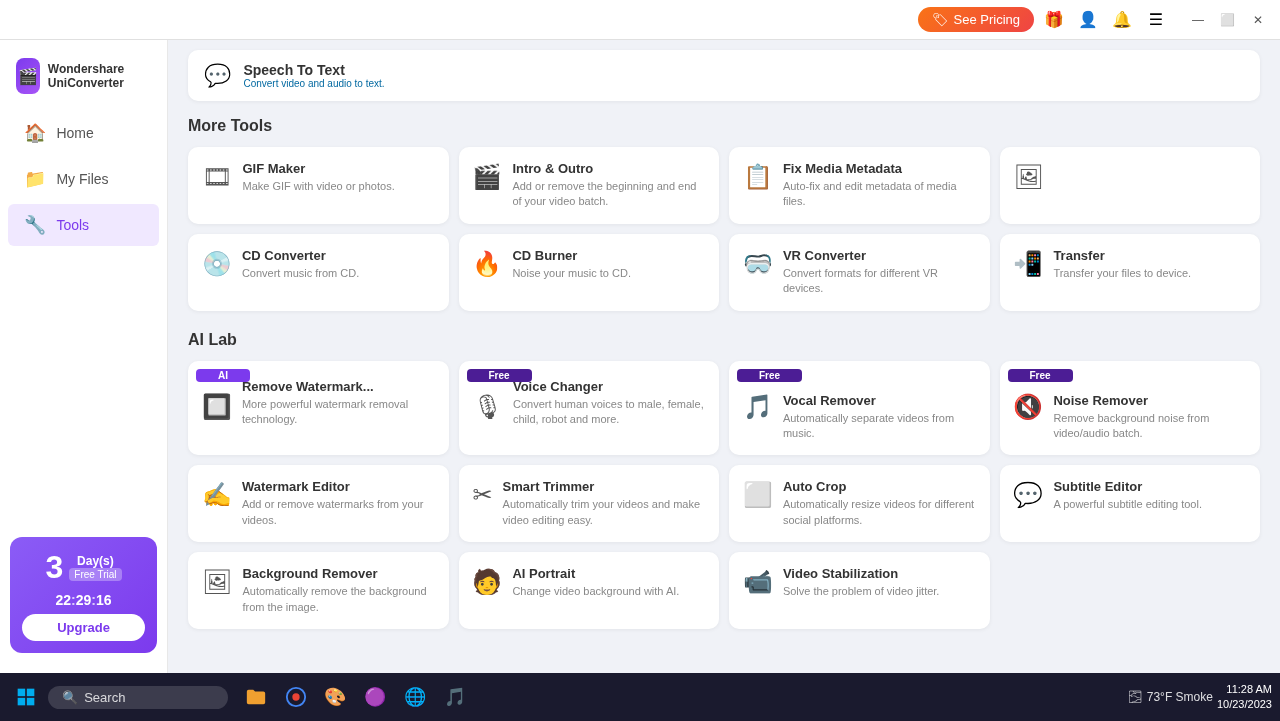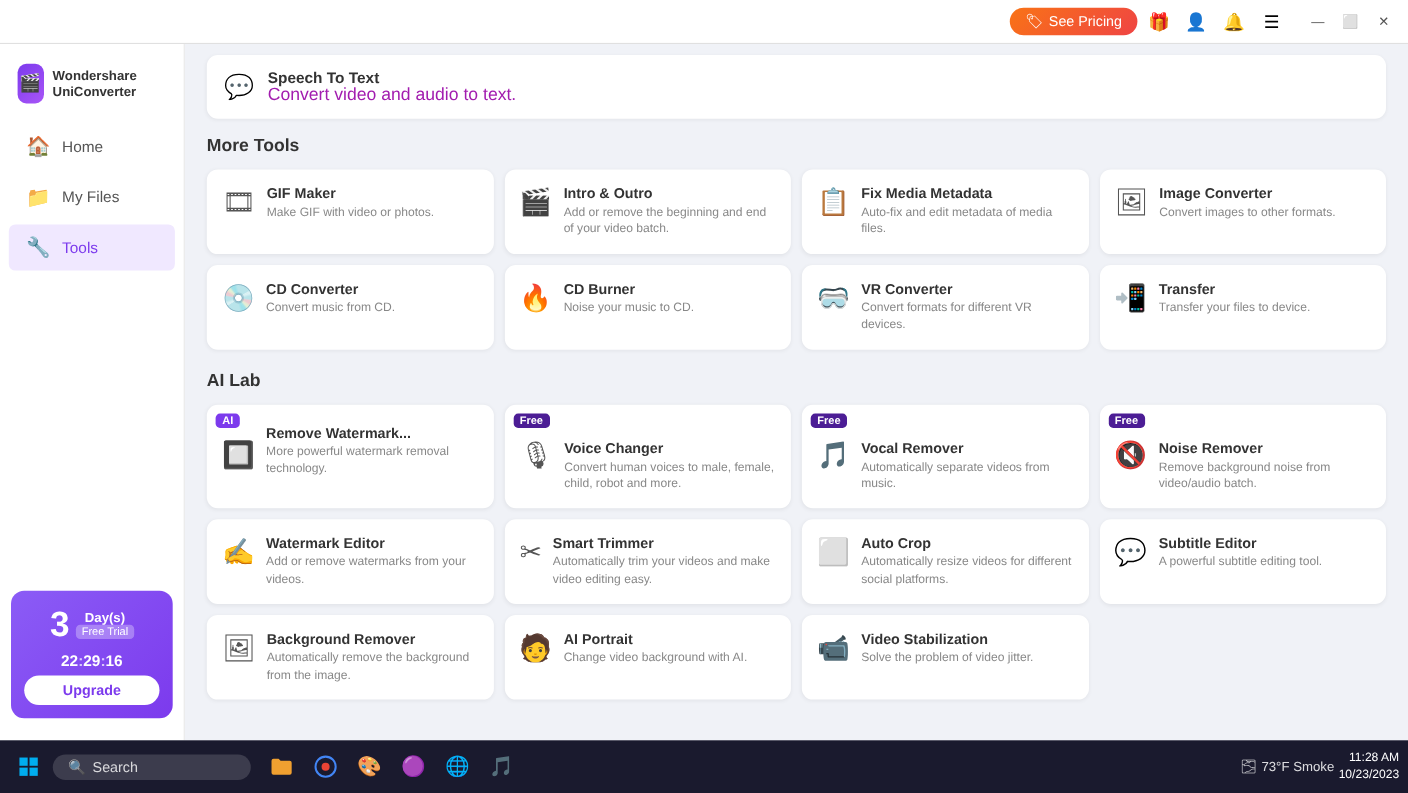--- a/index.html
+++ b/index.html
@@ -95,41 +95,41 @@
     .content::-webkit-scrollbar-thumb { background: #ccc; border-radius: 3px; }
 
     
     .top-card {
       background: white; border-radius: 10px; padding: 12px 16px;
       display: flex; align-items: center; gap: 12px; margin-bottom: 16px;
       box-shadow: 0 1px 4px rgba(0,0,0,0.06);
     }
     .top-card-icon { font-size: 22px; color: #666; }
     .top-card-text h4 { font-size: 14px; color: #333; }
-    .top-card-text p { font-size: 16px; color: #a21caf; }
+    .top-card-text p { font-size: 10px; color: #0369a1; }
 
     
     .section-title { font-size: 16px; font-weight: 700; color: #333; margin-bottom: 12px; }
 
     
     .tools-grid { display: grid; grid-template-columns: repeat(4, 1fr); gap: 10px; margin-bottom: 20px; }
     .tool-card {
       background: white; border-radius: 10px; padding: 14px;
       display: flex; align-items: flex-start; gap: 10px;
       box-shadow: 0 1px 4px rgba(0,0,0,0.06); cursor: pointer;
       transition: box-shadow 0.2s;
       position: relative;
     }
     .tool-card-icon { font-size: 24px; flex-shrink: 0; margin-top: 2px; color: #555; }
     .tool-card-body h4 { font-size: 13px; font-weight: 600; color: #333; margin-bottom: 3px; }
     .tool-card-body p { font-size: 11px; color: #888; line-height: 1.4; }
 
     .badge {
       position: absolute; top: 8px; left: 8px;
-      border-radius: 4px; padding: 1px 6px; font-size: 10px; font-weight: 700; color: white;
+      border-radius: 4px; padding: 1px 22px; font-size: 10px; font-weight: 700; color: white;
     }
     .badge-ai { background: #7c3aed; }
     .badge-free { background: #4c1d95; }
 
     
     .ai-section { margin-bottom: 16px; }
 
     
     .taskbar {
       height: 48px; background: #1a1a2e;
@@ -252,24 +252,20 @@
         <div class="tool-card">
           <span class="tool-card-icon">📋</span>
           <div class="tool-card-body">
             <h4>Fix Media Metadata</h4>
             <p>Auto-fix and edit metadata of media files.</p>
           </div>
         </div>
 
         <div class="tool-card">
           <span class="tool-card-icon">🖼</span>
-          <div class="tool-card-body">
-            <h4>Image Converter</h4>
-            <p>Convert images to other formats.</p>
-          </div>
         </div>
 
         <div class="tool-card">
           <span class="tool-card-icon">💿</span>
           <div class="tool-card-body">
             <h4>CD Converter</h4>
             <p>Convert music from CD.</p>
           </div>
         </div>
 
@@ -308,21 +304,21 @@
           <span class="tool-card-icon" style="margin-top:18px;">🔲</span>
           <div class="tool-card-body" style="margin-top:4px;">
             <h4>Remove Watermark...</h4>
             <p>More powerful watermark removal technology.</p>
           </div>
         </div>
 
         <div class="tool-card">
           <span class="badge badge-free">Free</span>
           <span class="tool-card-icon" style="margin-top:18px;">🎙</span>
-          <div class="tool-card-body" style="margin-top:18px;">
+          <div class="tool-card-body" style="margin-top:4px;">
             <h4>Voice Changer</h4>
             <p>Convert human voices to male, female, child, robot and more.</p>
           </div>
         </div>
 
         <div class="tool-card">
           <span class="badge badge-free">Free</span>
           <span class="tool-card-icon" style="margin-top:18px;">🎵</span>
           <div class="tool-card-body" style="margin-top:18px;">
             <h4>Vocal Remover</h4>

